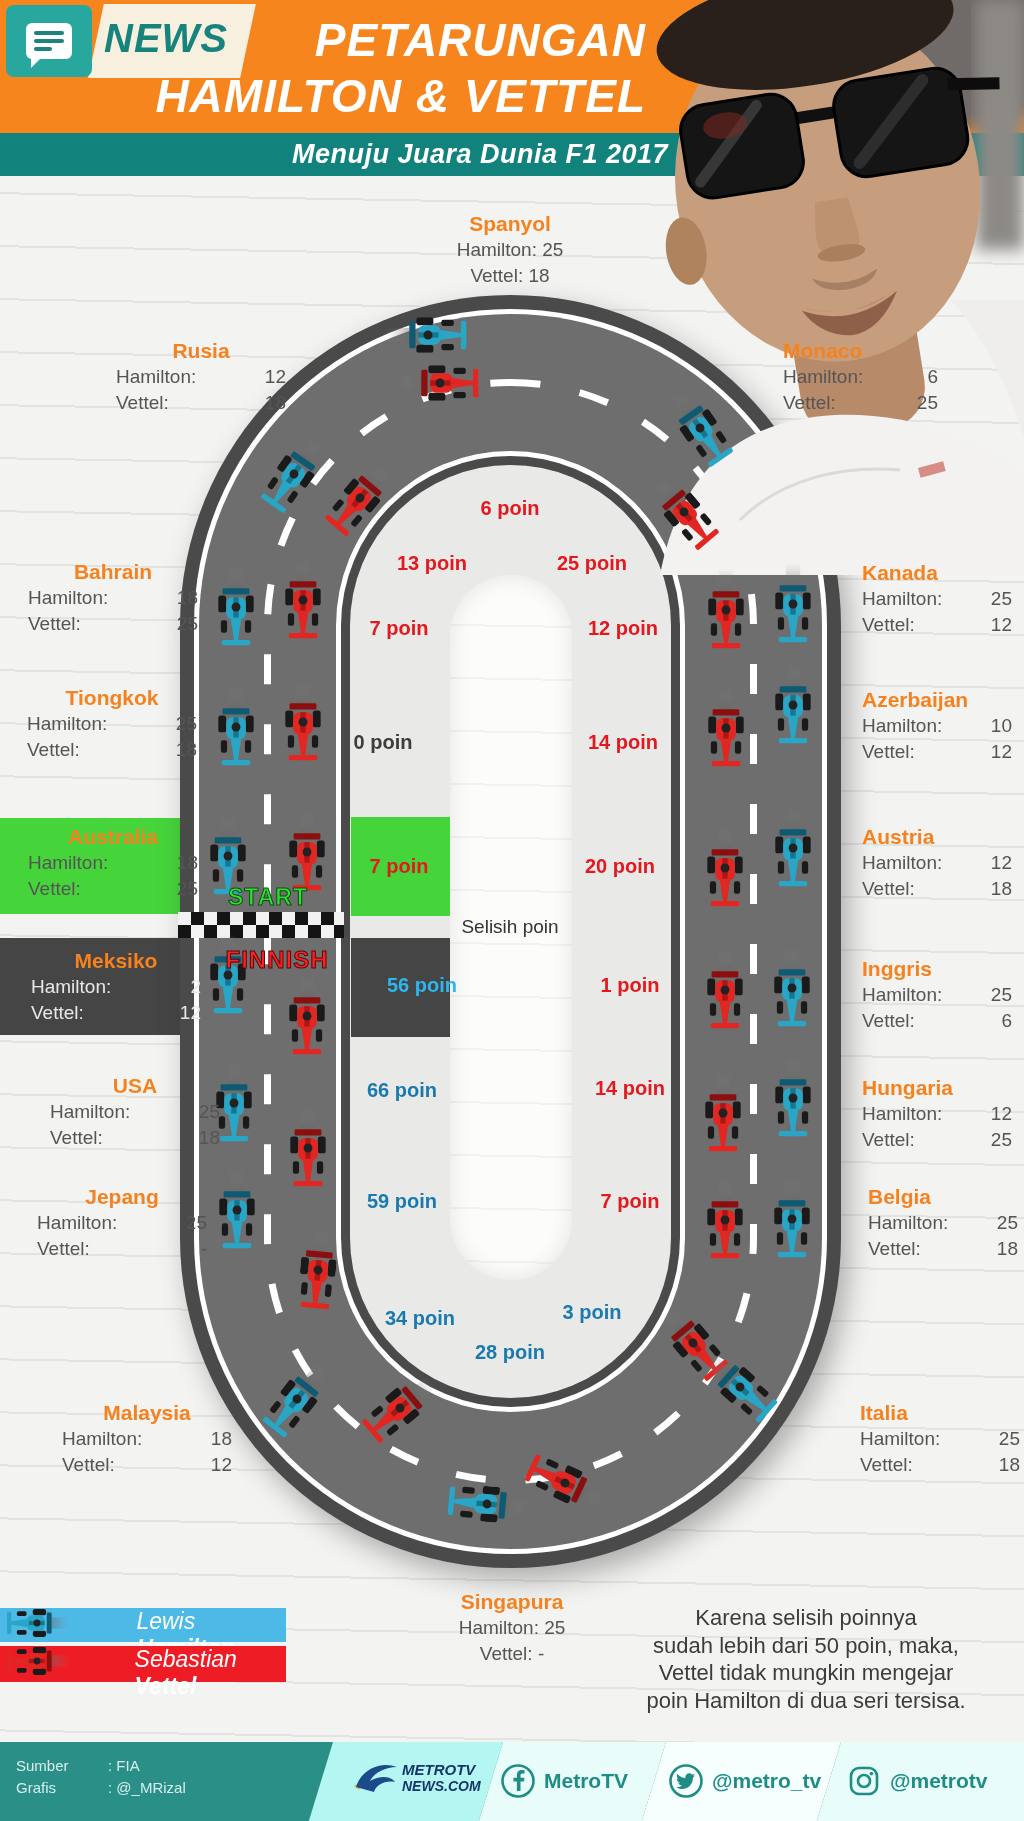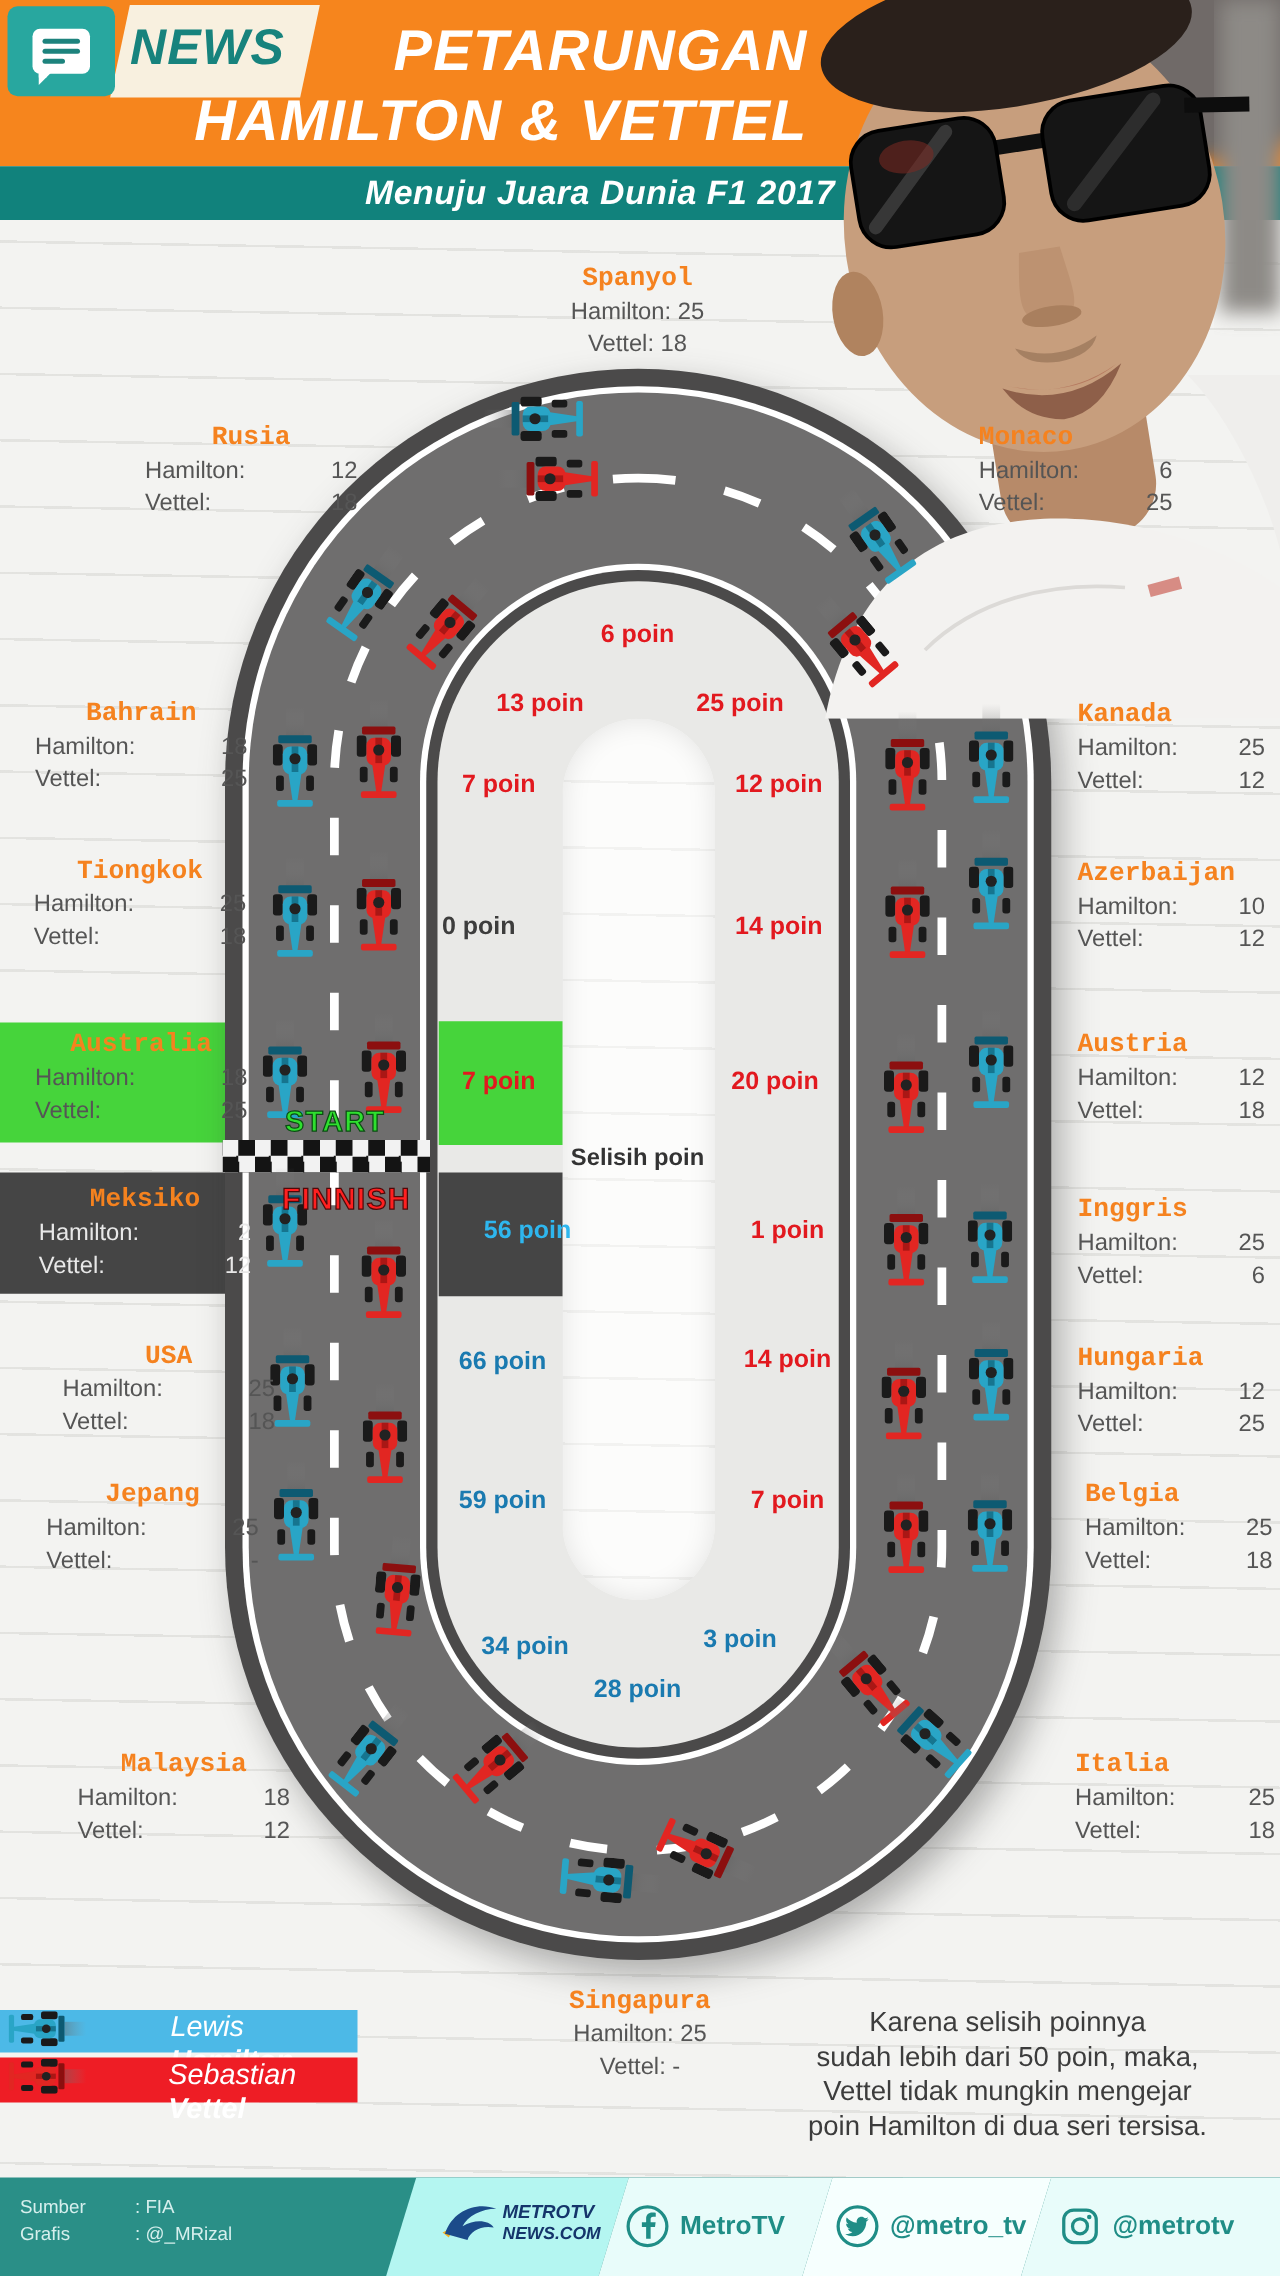--- a/index.html
+++ b/index.html
@@ -33,24 +33,24 @@
   .band{left:0;width:180px;z-index:1;}
   #band-green{top:818px;height:96px;background:#46d43b;}
   #band-dark{top:938px;height:97px;background:#454545;}
   .cell{left:351px;width:99px;z-index:3;}
   #cell-green{top:817px;height:99px;background:#46d43b;}
   #cell-dark{top:938px;height:99px;background:#454545;}
   #checker{left:178px;top:912px;width:166px;height:26px;z-index:4;
     background-image:repeating-conic-gradient(#141414 0% 25%, #f2f2f2 0% 50%);background-size:26px 26px;}
   #start-label{left:268px;top:884px;transform:translateX(-50%);z-index:8;color:#2fe02f;font-weight:800;font-size:23px;letter-spacing:1px;-webkit-text-stroke:1px #0a4d12;}
   #finnish-label{left:277px;top:946px;transform:translateX(-50%);z-index:8;color:#ff2020;font-weight:800;font-size:24px;letter-spacing:1px;-webkit-text-stroke:1px #4d0a0a;}
-  #selisih-label{left:510px;top:916px;transform:translateX(-50%);z-index:5;color:#333;font-weight:700;font-size:19px;}
+  #selisih-label{left:510px;top:916px;transform:translateX(-50%);z-index:5;color:#333;font-weight:400;font-size:19px;}
   
   .race{z-index:7;}
-  .race .race-name{color:#f5821f;font-weight:700;font-size:21px;line-height:27px;font-family:Liberation Mono, monospace;}
+  .race .race-name{color:#f5821f;font-weight:700;font-size:21px;line-height:27px;}
   .race .stat-row{display:flex;justify-content:space-between;color:#555;font-size:19px;line-height:26px;}
   .race.center{text-align:center;}
   .race.center .stat-row{display:block;}
   .race.left-col{text-align:center;}
   .race.right-col .race-name{text-align:left;}
   .gap{z-index:5;transform:translate(-50%,-50%);font-weight:700;font-size:20px;white-space:nowrap;}
   .gap.red{color:#e2191f;} .gap.blue{color:#1a7ab0;text-align:center;} .gap.cyan{color:#2eb6ee;} .gap.dark{color:#3d3d3d;}
   
   .car{z-index:6;width:36px;height:82px;}
   .car svg{display:block;}

